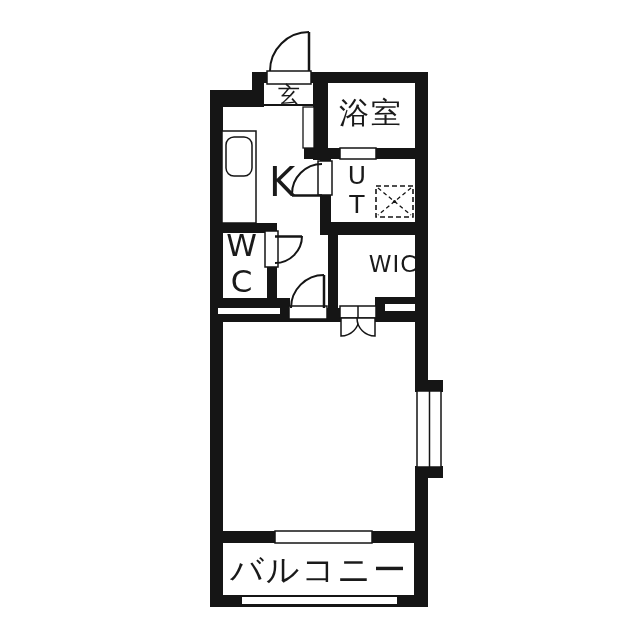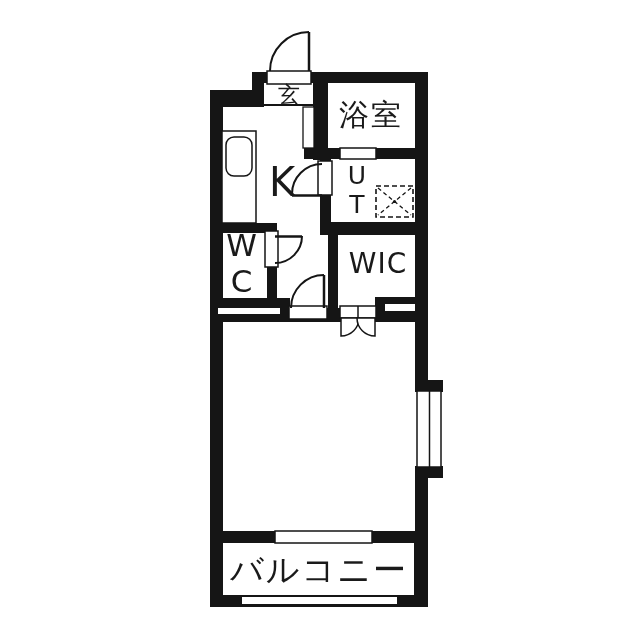--- a/index.html
+++ b/index.html
@@ -114,25 +114,25 @@
     </g>
 
     <g fill="var(--bg)" stroke="var(--wall)" stroke-width="1.5">
       <path d="M341,318 L341,336 A18,18 0 0 0 359,318 Z"></path>
       <path d="M375,318 L375,336 A18,18 0 0 1 357,318 Z"></path>
     </g>
   </svg>
 
   <div class="lbl" style="left:289px;top:95px;font-size:22px;">玄</div>
 
-  <div class="lbl" style="left:371px;top:115px;font-size:30px;letter-spacing:2px;">浴室</div>
+  <div class="lbl" style="left:371px;top:115px;font-size:30px;letter-spacing:2px;font-family:Liberation Mono, monospace;">浴室</div>
 
   <div class="lbl" style="left:282px;top:182px;font-size:40px;">K</div>
 
   <div class="lbl vert" style="left:357px;top:190px;font-size:25px;">UT</div>
 
   <div class="lbl vert" style="left:241px;top:263px;font-size:31px;">WC</div>
 
-  <div class="lbl" style="left:378px;top:264px;font-size:28px;letter-spacing:1px;">WIC</div>
+  <div class="lbl" style="left:393px;top:264px;font-size:23px;letter-spacing:1px;">WIC</div>
 
 
   <div class="lbl" style="left:319px;top:569px;font-size:33px;letter-spacing:2px;text-align:center;">バルコニー</div>
 </div>
 
 </body></html>

